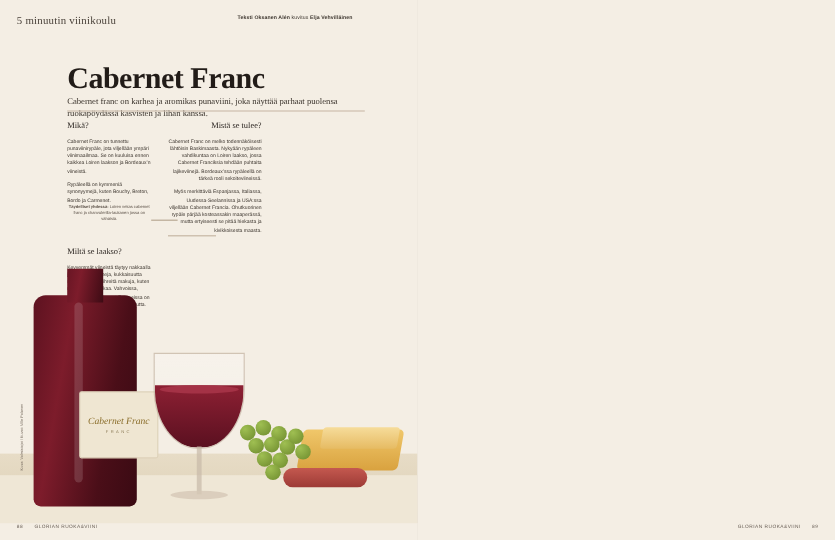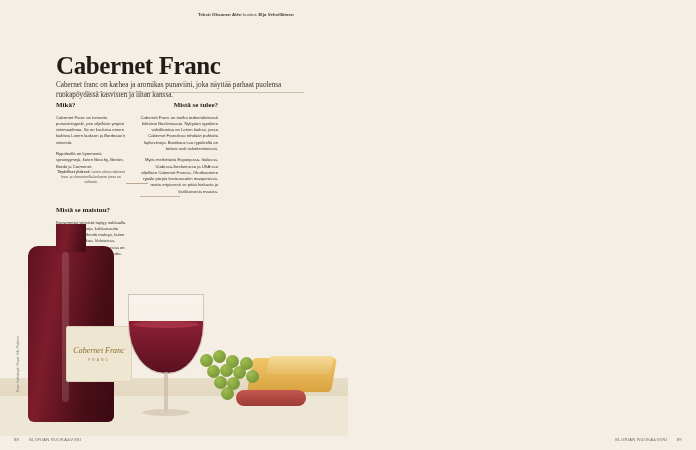--- a/index.html
+++ b/index.html
@@ -32,21 +32,21 @@
   }
   .standfirst {
     position:absolute; left:56px; top:80px; width:248px;
     font-family:"Liberation Serif", serif; font-size:7.2px; line-height:1.45; color:#3a332c;
   }
   .rule-top { position:absolute; left:56px; top:92px; width:248px; height:1px; background:#cdbfae; }
 
   .col { position:absolute; font-size:4.2px; line-height:1.5; color:#3b342d; }
   .col h4 {
     margin:0 0 4px 0; font-family:"Liberation Serif", serif;
-    font-size:7px; font-weight:700; color:#221c18;
+    font-size:7px; font-weight:400; color:#221c18;
   }
   .col p { margin:0 0 5px 0; }
 
   .colA { left:56px; top:100px; width:72px; }
   .colB { left:140px; top:100px; width:78px;text-align:right; }
   .colC { left:56px; top:205px; width:72px; }
 
   .divider { position:absolute; width:40px; height:1px; background:#c6b6a3; }
 
   .caption {
@@ -125,20 +125,23 @@
   .folio { font-size:4px; color:#6b6158; letter-spacing:.4px; }
   .fl { position:absolute; bottom:5px; }
 </style>
 </head>
 <body>
 
 <div class="spread">
 
   <div class="page page-left">
 
+    <div class="topbar">
+      <div class="kicker">5 minuutin viinikoulu</div>
+    </div>
 
     <div class="byline">
       <b>Teksti Oksanen Alén</b><span> kuvitus </span><b>Elja Vehvilläinen</b>
     </div>
 
     <h1 class="headline">Cabernet Franc</h1>
     <div class="standfirst">Cabernet franc on karhea ja aromikas punaviini, joka näyttää parhaat puolensa ruokapöydässä kasvisten ja lihan kanssa.</div>
     <div class="rule-top"></div>
 
     <div class="col colA">
@@ -149,21 +152,21 @@
 
     <div class="col colB">
       <h4>Mistä se tulee?</h4>
       <p>Cabernet Franc on melko todennäköisesti lähtöisin Baskimaasta. Nykyään rypäleen vahdikuntaa on Loiren laakso, jossa Cabernet Franciksia tehdään puhtaita lajikeviinejä. Bordeaux’ssa rypäleellä on tärkeä rooli sekoiteviineissä.</p>
       <p>Myös merkittäviä Espanjassa, Italiassa, Uudessa-Seelannissa ja USA:ssa viljellään Cabernet Francia. Ohutkuorinen rypäle pärjää kosteassakin maaperässä, mutta ertyiseesti se pitää hiekasta ja kivikkoisesta maasta.</p>
     </div>
 
     <div class="divider" style="left:140px; top:196px;"></div>
 
     <div class="col colC">
-      <h4>Mistä se maistuu?</h4>
+      <h4>Miltä se laakso?</h4>
       <p>Kevyemmät viineistä täytyy nakkaalla ja marjaisa aromeja, kukkaisuutta sekä yrttisiä ja vihreitä makuja, kuten mintbua ja paprikaa. Vahvoissa, täyteläisissä Cabernet Franceissa on luumua, lupakkaa ja mausteisuutta.</p>
     </div>
 
     <div class="caption">
       <b>Täydelliset yhdessä:</b>
       <span>Loiren vekas cabernet franc ja chanvuterilla-laukanen jossa on vähäisiä.</span>
     </div>
     <div class="caption-line"></div>
 
     <div class="photo">

